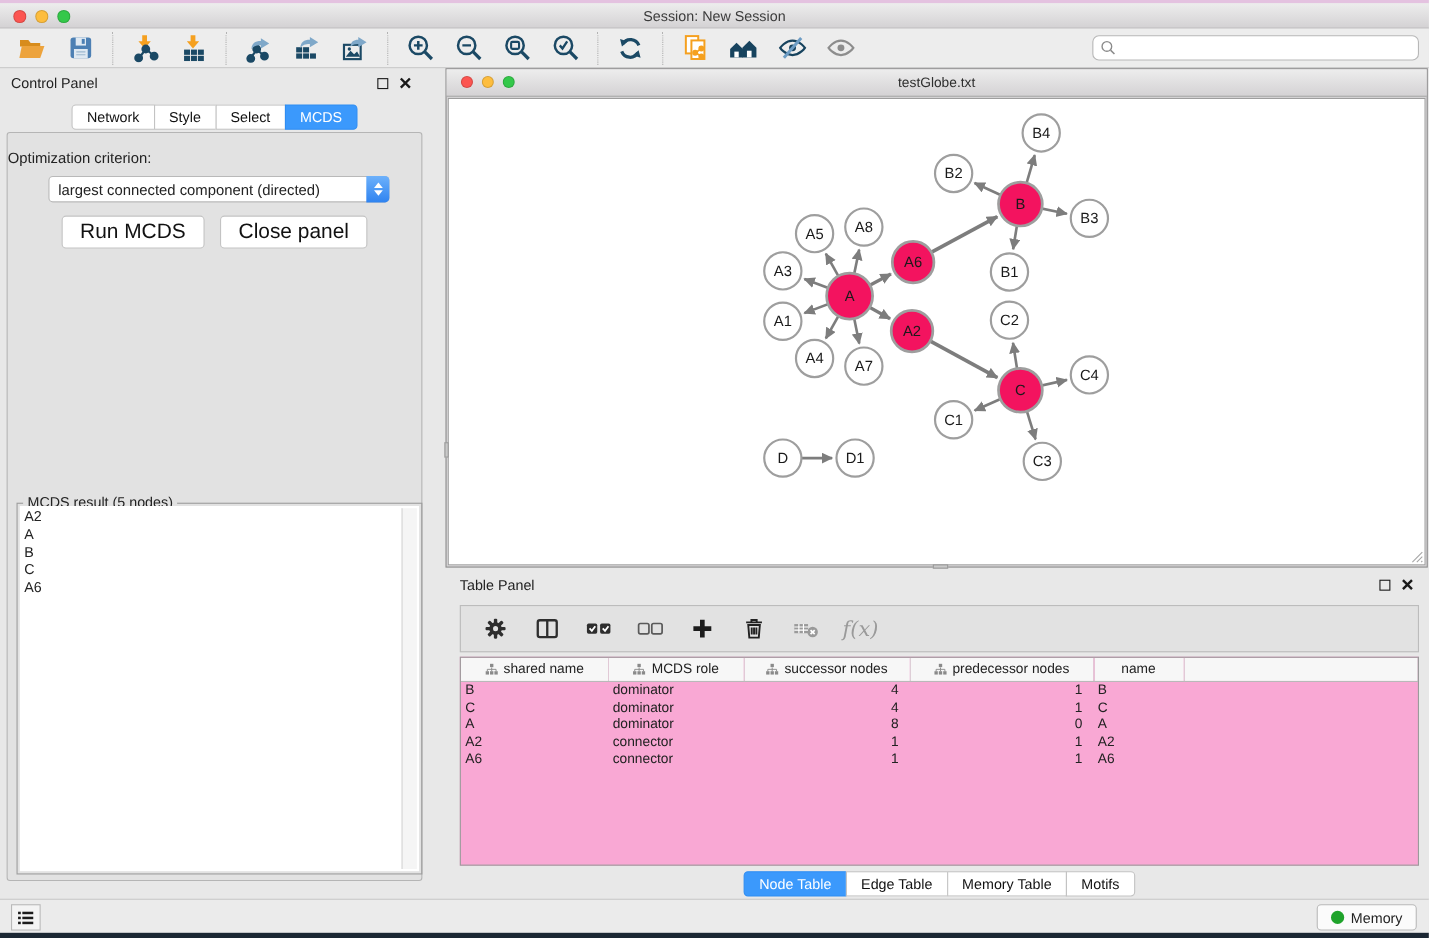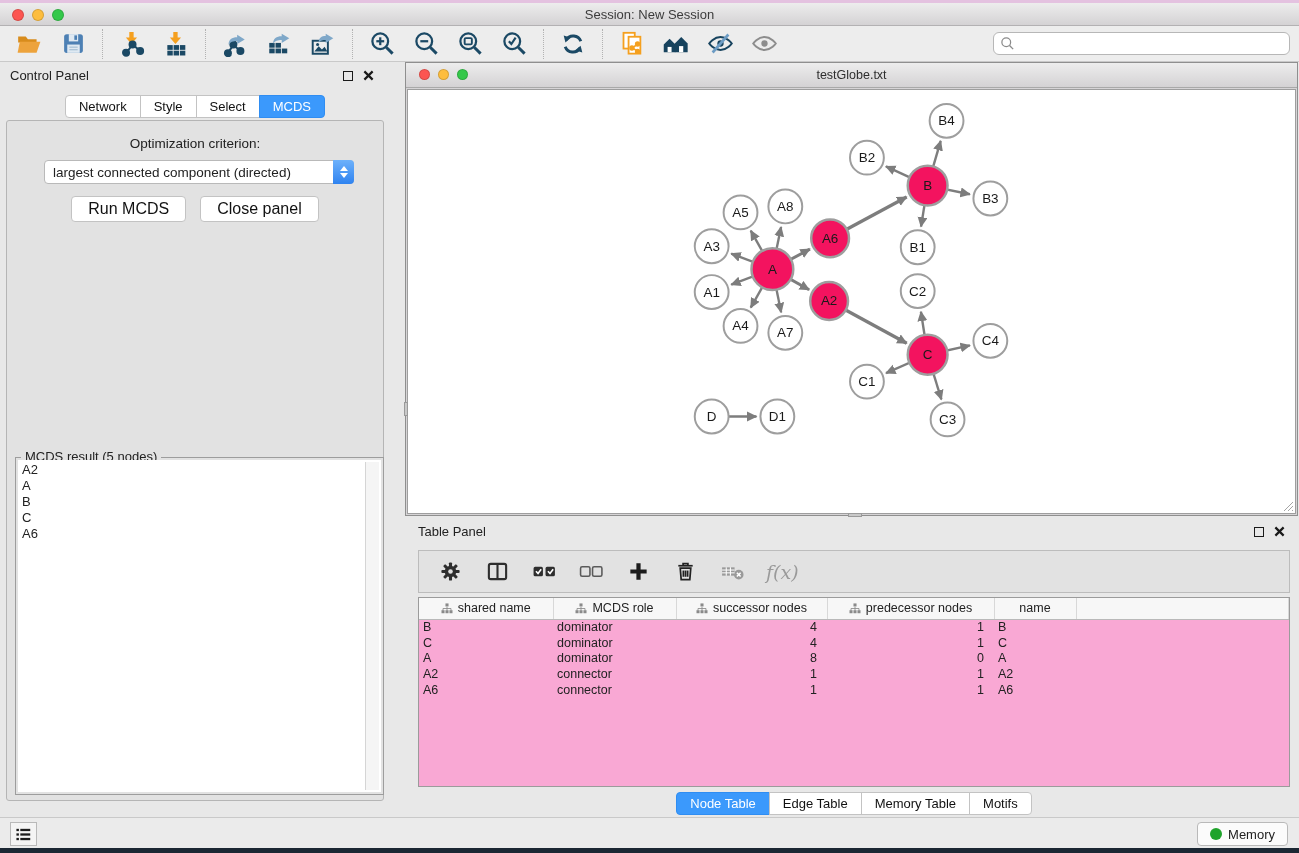--- a/index.html
+++ b/index.html
@@ -34,27 +34,27 @@
   .cp-ctrls{right:8px;}
   .float-icon{width:10px;height:10px;border:1.6px solid #1a1a1a;display:inline-block;}
   .close-x{width:11px;height:11px;display:inline-block;}
   .seg-tabs{display:flex;}
   .seg-tab{background:#fff;border:1px solid #c3c3c3;padding:3px 13px;font-size:13px;color:#111;margin-left:-1px;cursor:default;}
   .seg-tab:first-child{border-radius:4px 0 0 4px;margin-left:0;}
   .seg-tab:last-child{border-radius:0 4px 4px 0;}
   .seg-tab.active{background:#3b99fc;border-color:#2f8df2;color:#fff;}
   .cp-tabs{position:absolute;top:33px;left:0;right:0;display:flex;justify-content:center;}
   .cp-content{position:absolute;left:6px;top:58px;width:378px;height:681px;background:#e2e2e2;border:1px solid #b5b5b5;border-radius:3px;}
-  .opt-label{text-align:center;margin-top:15px;font-size:13.5px;}
+  .opt-label{margin-top:15px;font-size:13.5px;}
   .dropdown{position:relative;margin:9px 29px 0 37px;height:24px;background:#fff;border:1px solid #b9b9b9;border-radius:4px;display:flex;align-items:center;padding-left:8px;font-size:13.5px;}
   .dd-stepper{position:absolute;right:-1px;top:-1px;width:21px;height:24px;border-radius:0 4px 4px 0;background:linear-gradient(#6db1fb,#2f83f0);display:flex;flex-direction:column;align-items:center;justify-content:center;gap:2px;}
   .dd-stepper .up{width:0;height:0;border-left:4px solid transparent;border-right:4px solid transparent;border-bottom:5px solid #fff;}
   .dd-stepper .down{width:0;height:0;border-left:4px solid transparent;border-right:4px solid transparent;border-top:5px solid #fff;}
   .btn-row{display:flex;justify-content:center;gap:14px;margin-top:12px;}
-  .mac-btn{background:#fff;border:1px solid #c3c3c3;border-radius:4px;padding:3px 16px;font-size:16px;color:#111;cursor:default;font-family:"Liberation Sans",sans-serif;}
+  .mac-btn{background:#fff;border:1px solid #c3c3c3;border-radius:4px;padding:3px 16px;font-size:19px;color:#111;cursor:default;font-family:"Liberation Sans",sans-serif;}
   .result-box{position:absolute;left:8px;top:336px;width:369px;height:338px;border:1px solid #9d9d9d;}
   .result-legend{position:absolute;top:-9px;left:5px;background:#e2e2e2;padding:0 4px;font-size:13px;}
   .result-list{position:absolute;inset:2px;background:#fff;overflow:hidden;}
   .result-list ul{list-style:none;padding:2px 0 0 4px;}
   .result-list li{font-size:13px;line-height:16px;}
   .result-scroll{position:absolute;top:2px;bottom:2px;right:2px;width:14px;background:#f5f5f5;border-left:1px solid #d5d5d5;}
 
   
   .right-area{position:absolute;left:390px;top:0;width:909px;height:100%;}
   .network-window{position:absolute;left:15px;top:0;width:893px;height:454px;border:1px solid #8f8f8f;background:#d6d4d6;}

